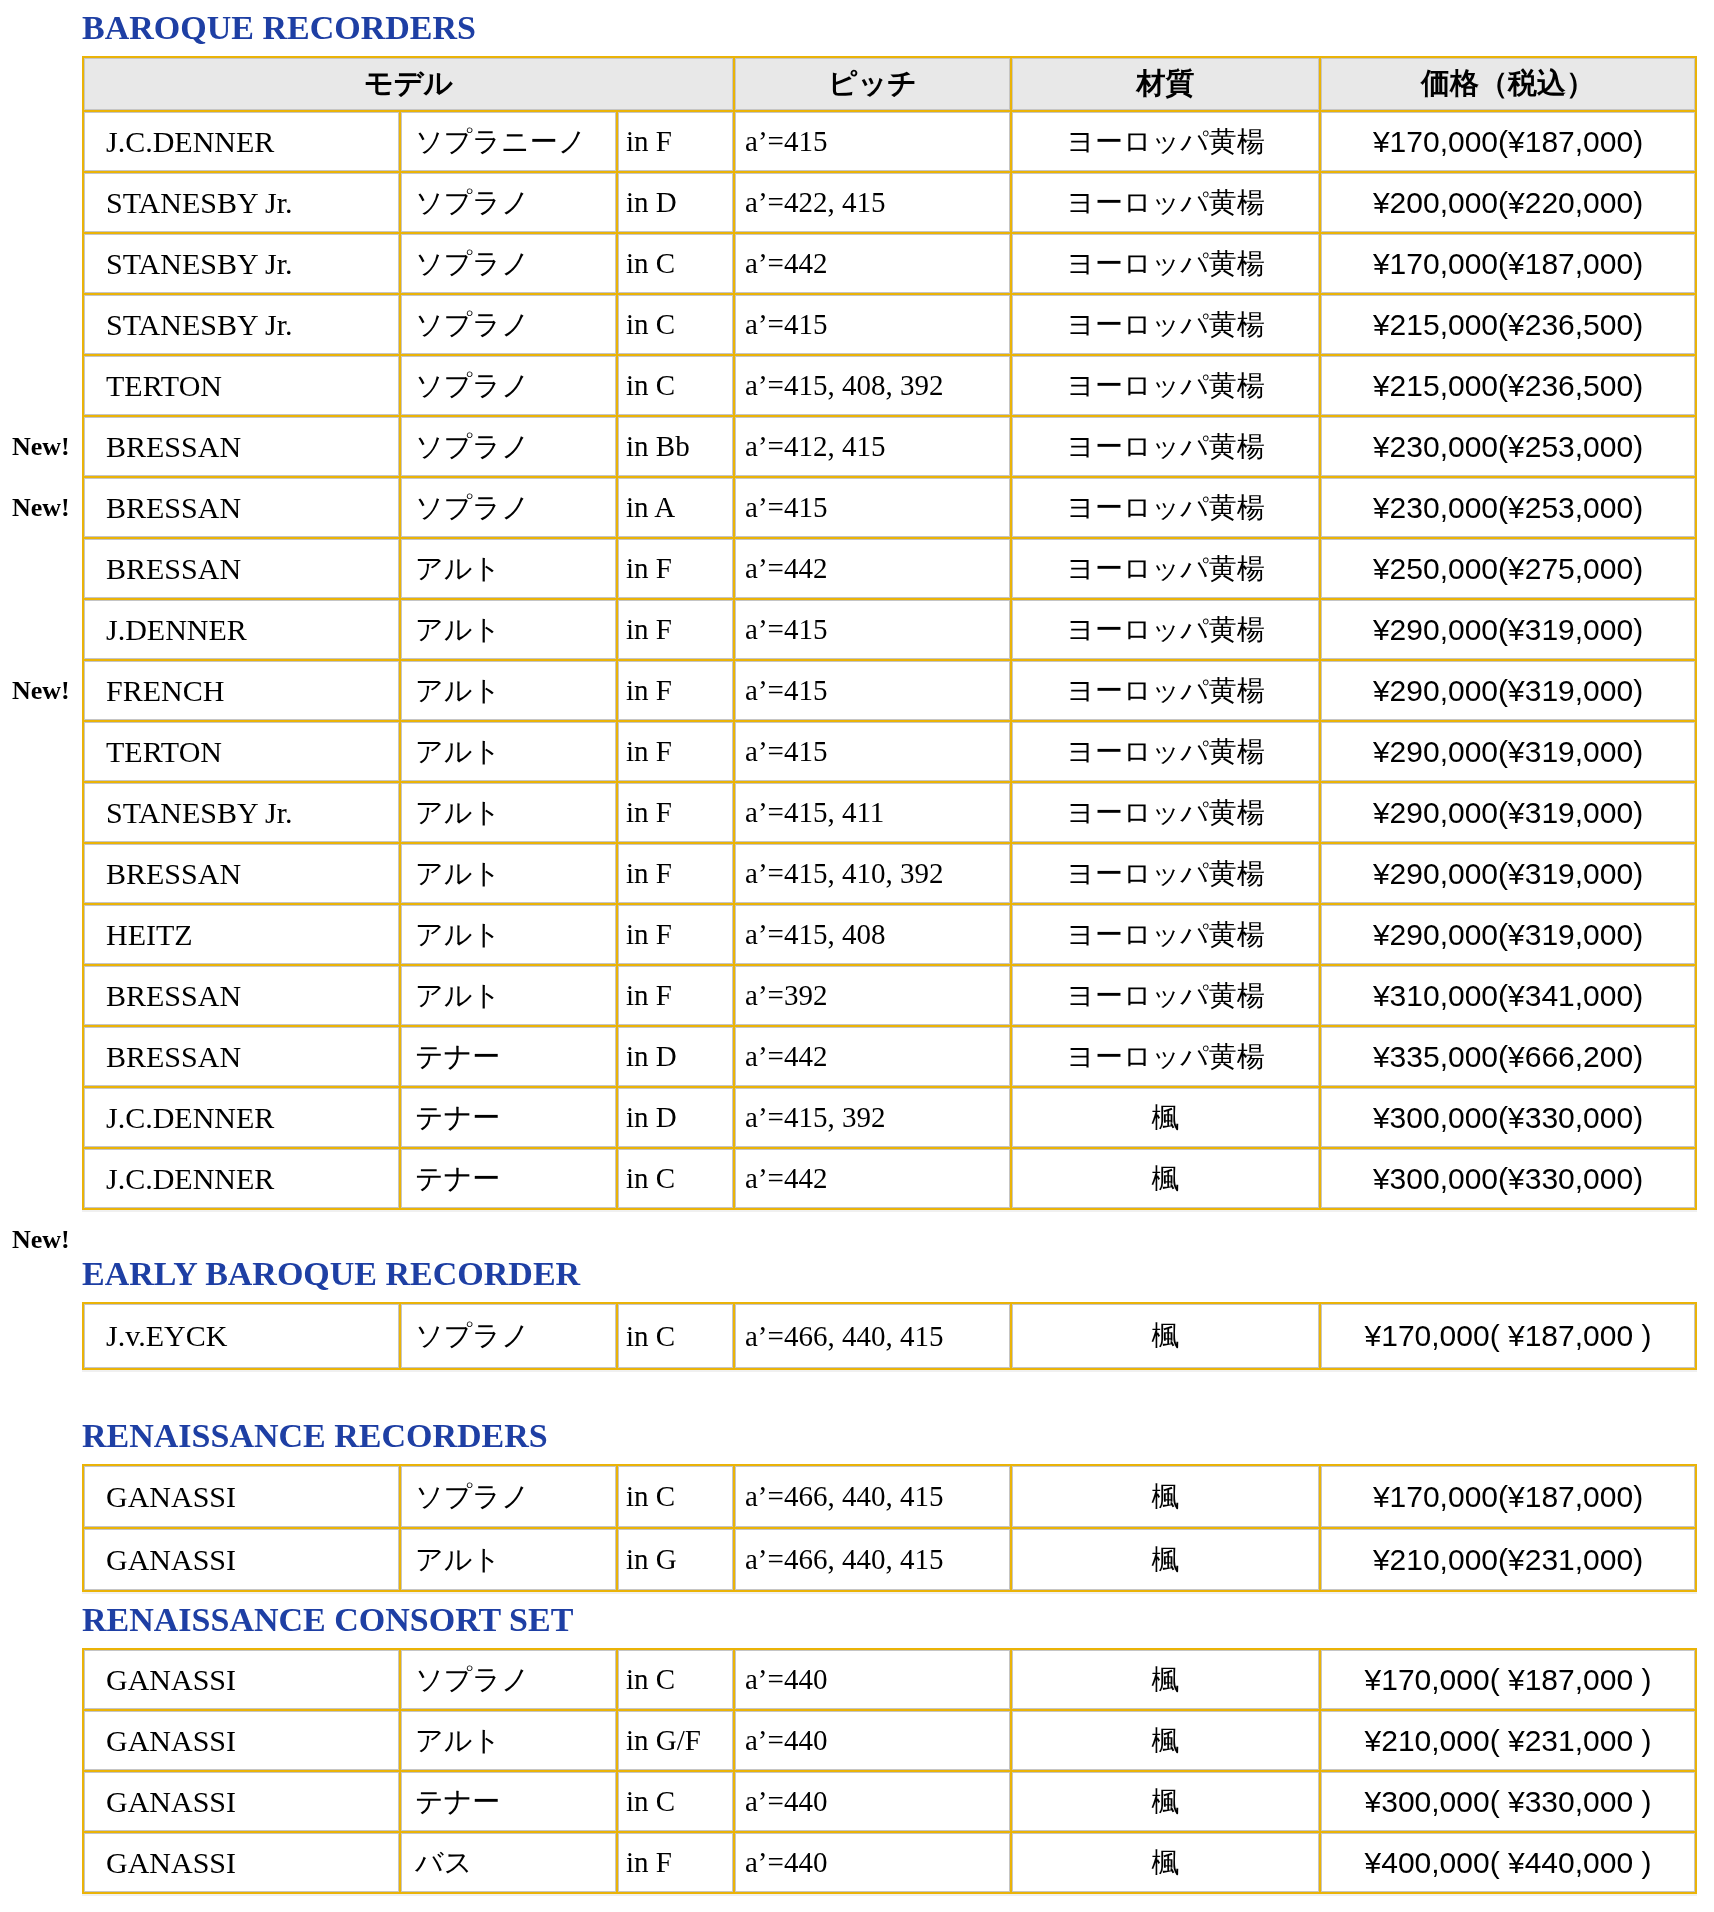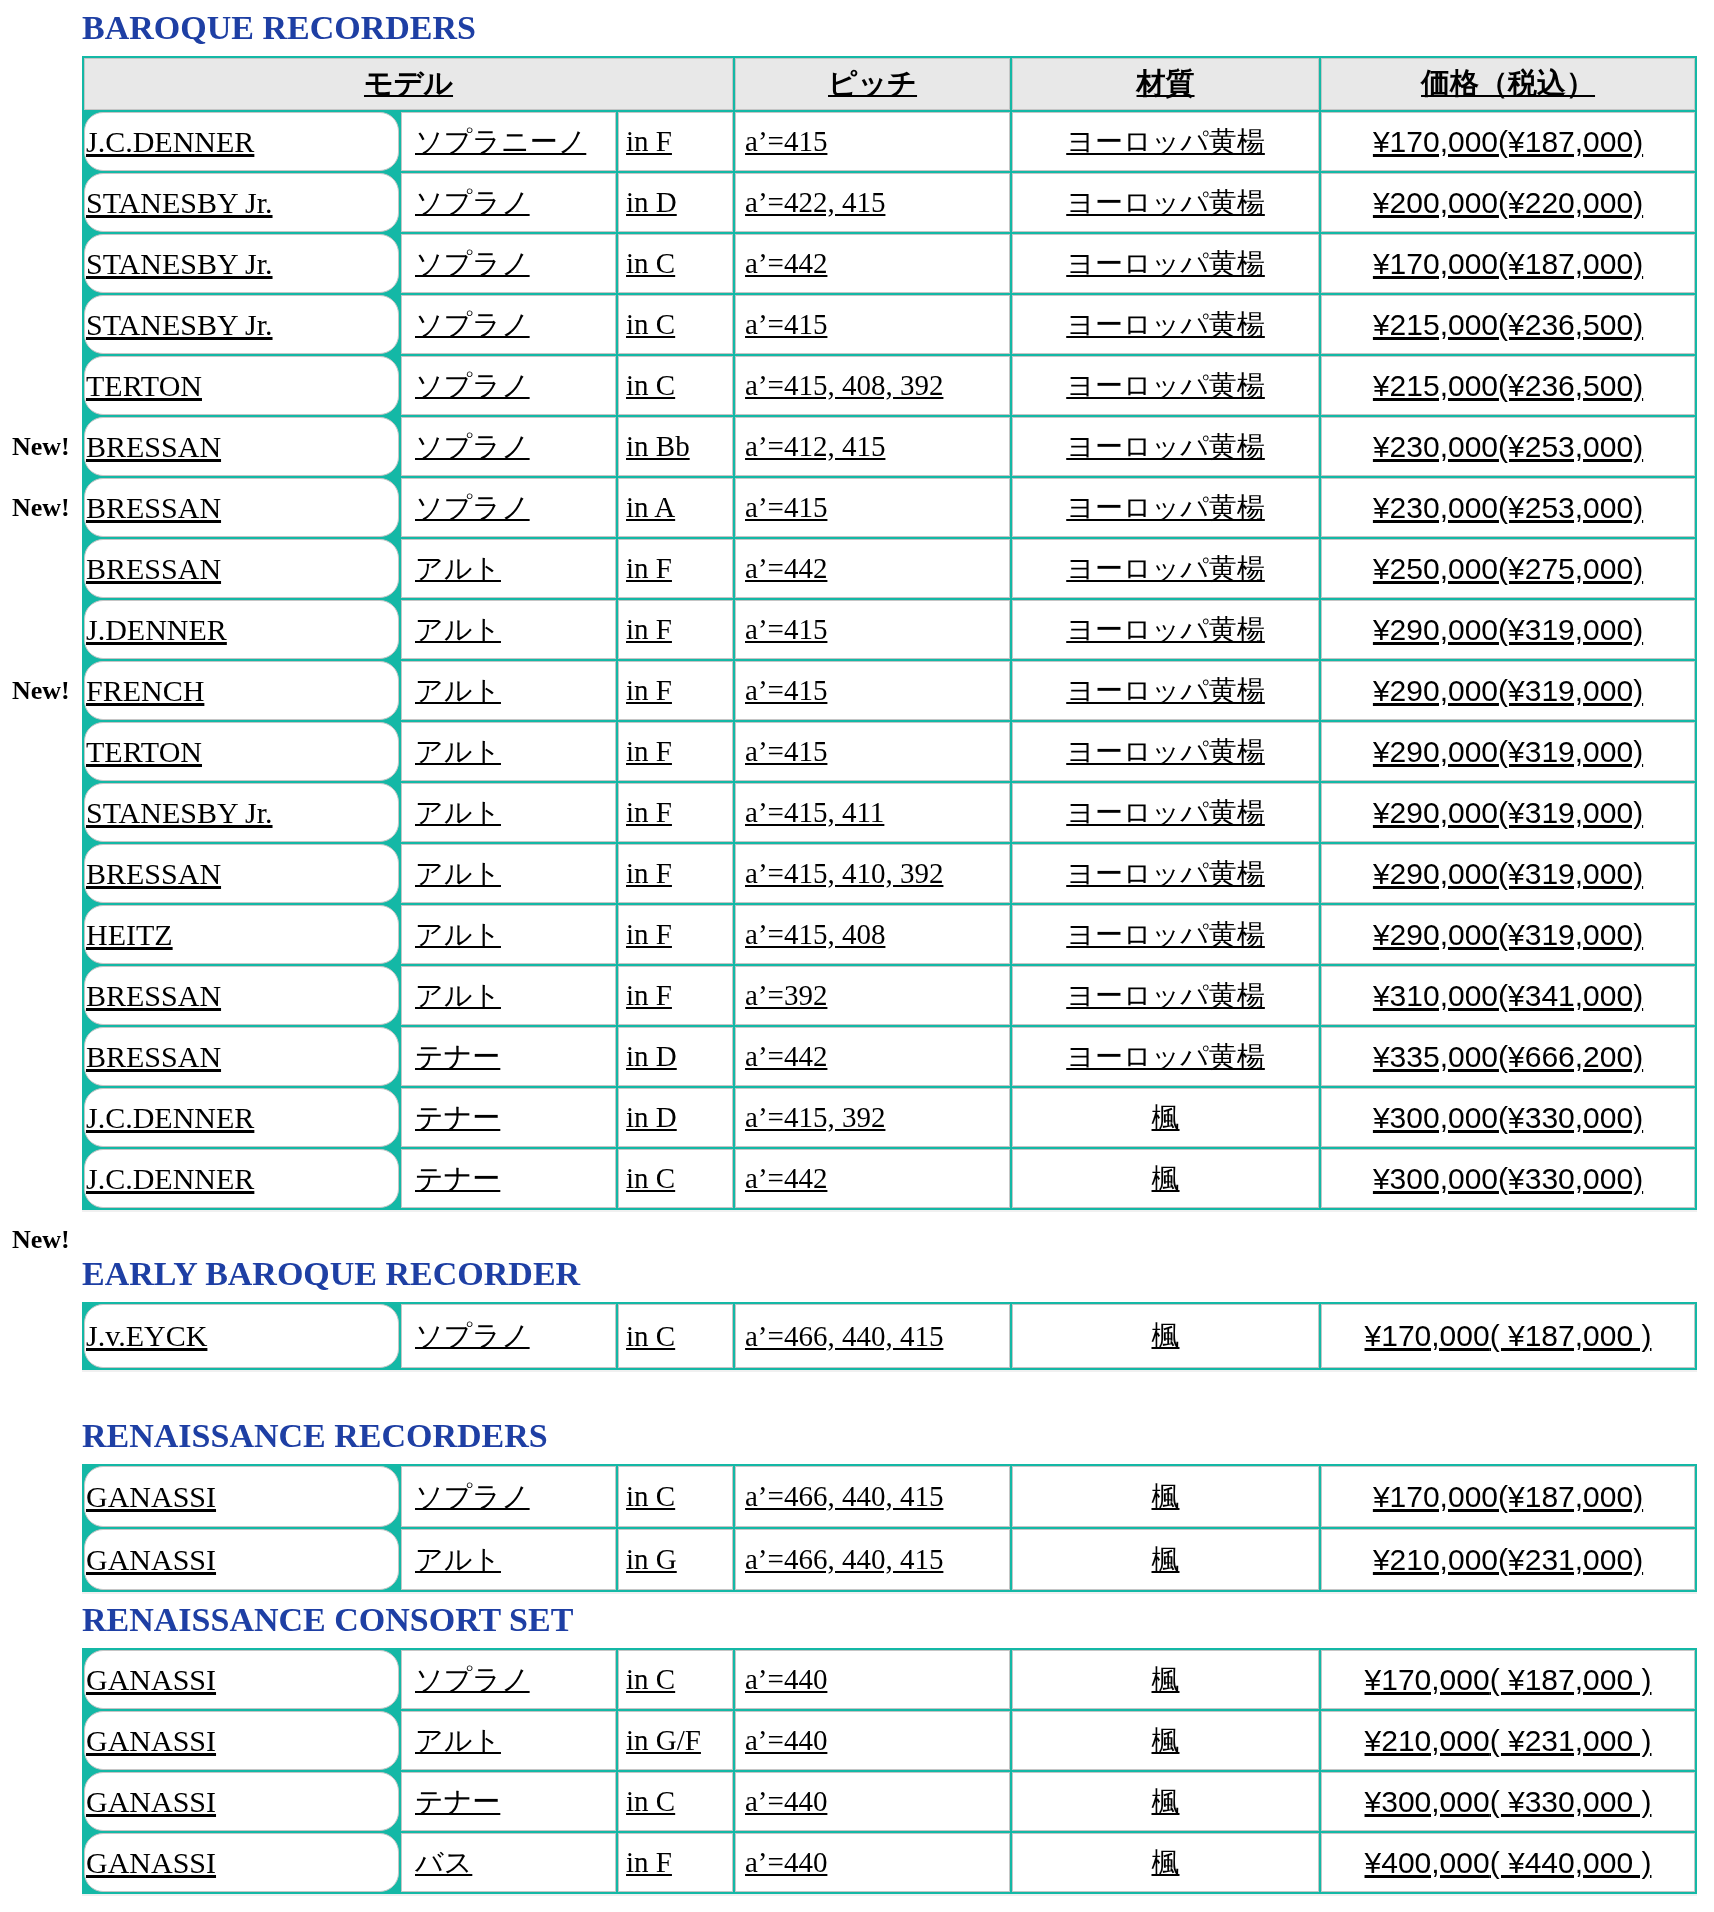--- a/index.html
+++ b/index.html
@@ -31,23 +31,22 @@
     color: #1e3fa4;
     margin: 0 0 8px 82px;
   }
 
   table.price-table {
     border-collapse: separate;
     border-spacing: 2px;
     table-layout: fixed;
     width: 1615px;
     margin-left: 82px;
-    background: #14b8a6;
+    background: #eab308;
     box-shadow: 0 2px 0 rgba(0,0,0,0.06);
-    text-decoration: underline;
   }
   col.c-model    { width: 315px; }
   col.c-type     { width: 215px; }
   col.c-key      { width: 115px; }
   col.c-pitch    { width: 275px; }
   col.c-material { width: 307px; }
   col.c-price    { width: 374px; }
 
   th, td {
     box-sizing: border-box;
@@ -64,21 +63,21 @@
     height: 52px;
     text-align: center;
   }
   td {
     font-size: 29px;
     height: 59px;
   }
   .s2 td { height: 64px; }
   .s3 td { height: 61px; }
 
-  td.model    { padding-left: 1px; font-size: 30px; border-radius: 19px; }
+  td.model    { padding-left: 21px; font-size: 30px; }
   td.type     { padding-left: 13px; font-size: 28px; margin-left: 7px; }
   td.key      { padding-left: 7px;  }
   td.pitch    { padding-left: 9px;  }
   td.material { text-align: center; font-size: 28px; }
   td.price    { text-align: center; }
 
   .price-wrap {
     display: flex;
     justify-content: center;
     align-items: flex-end;

